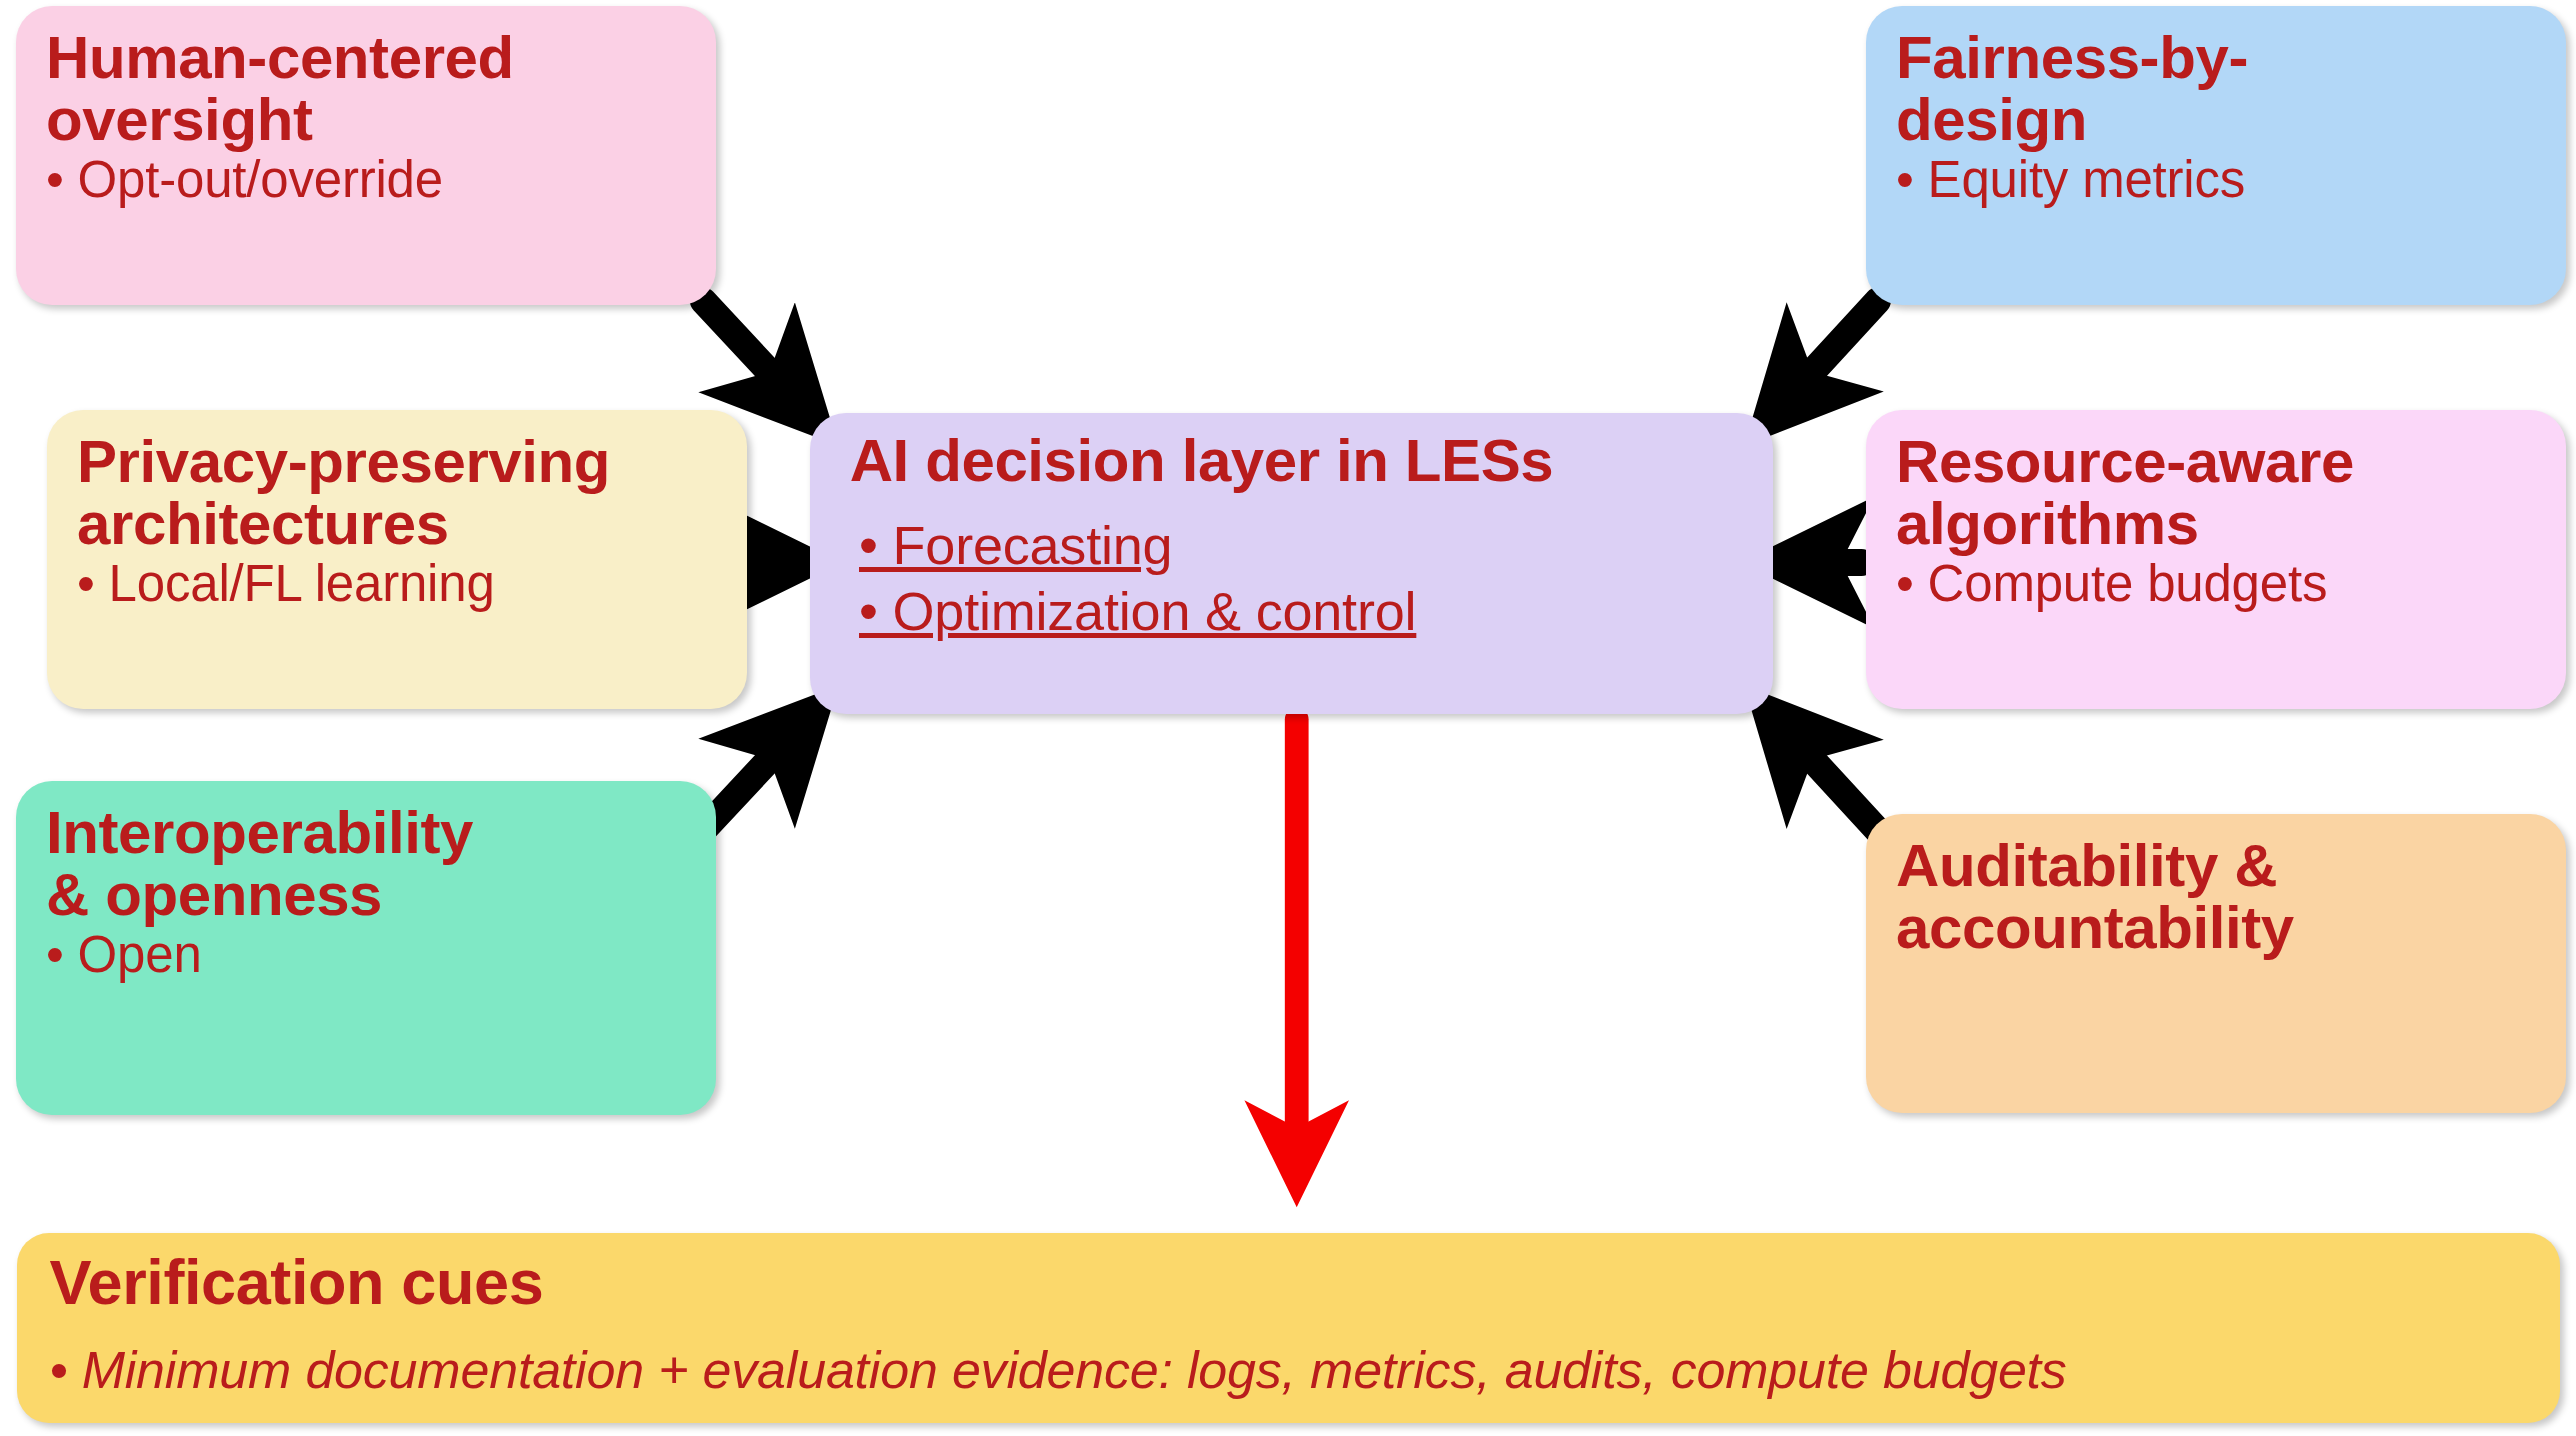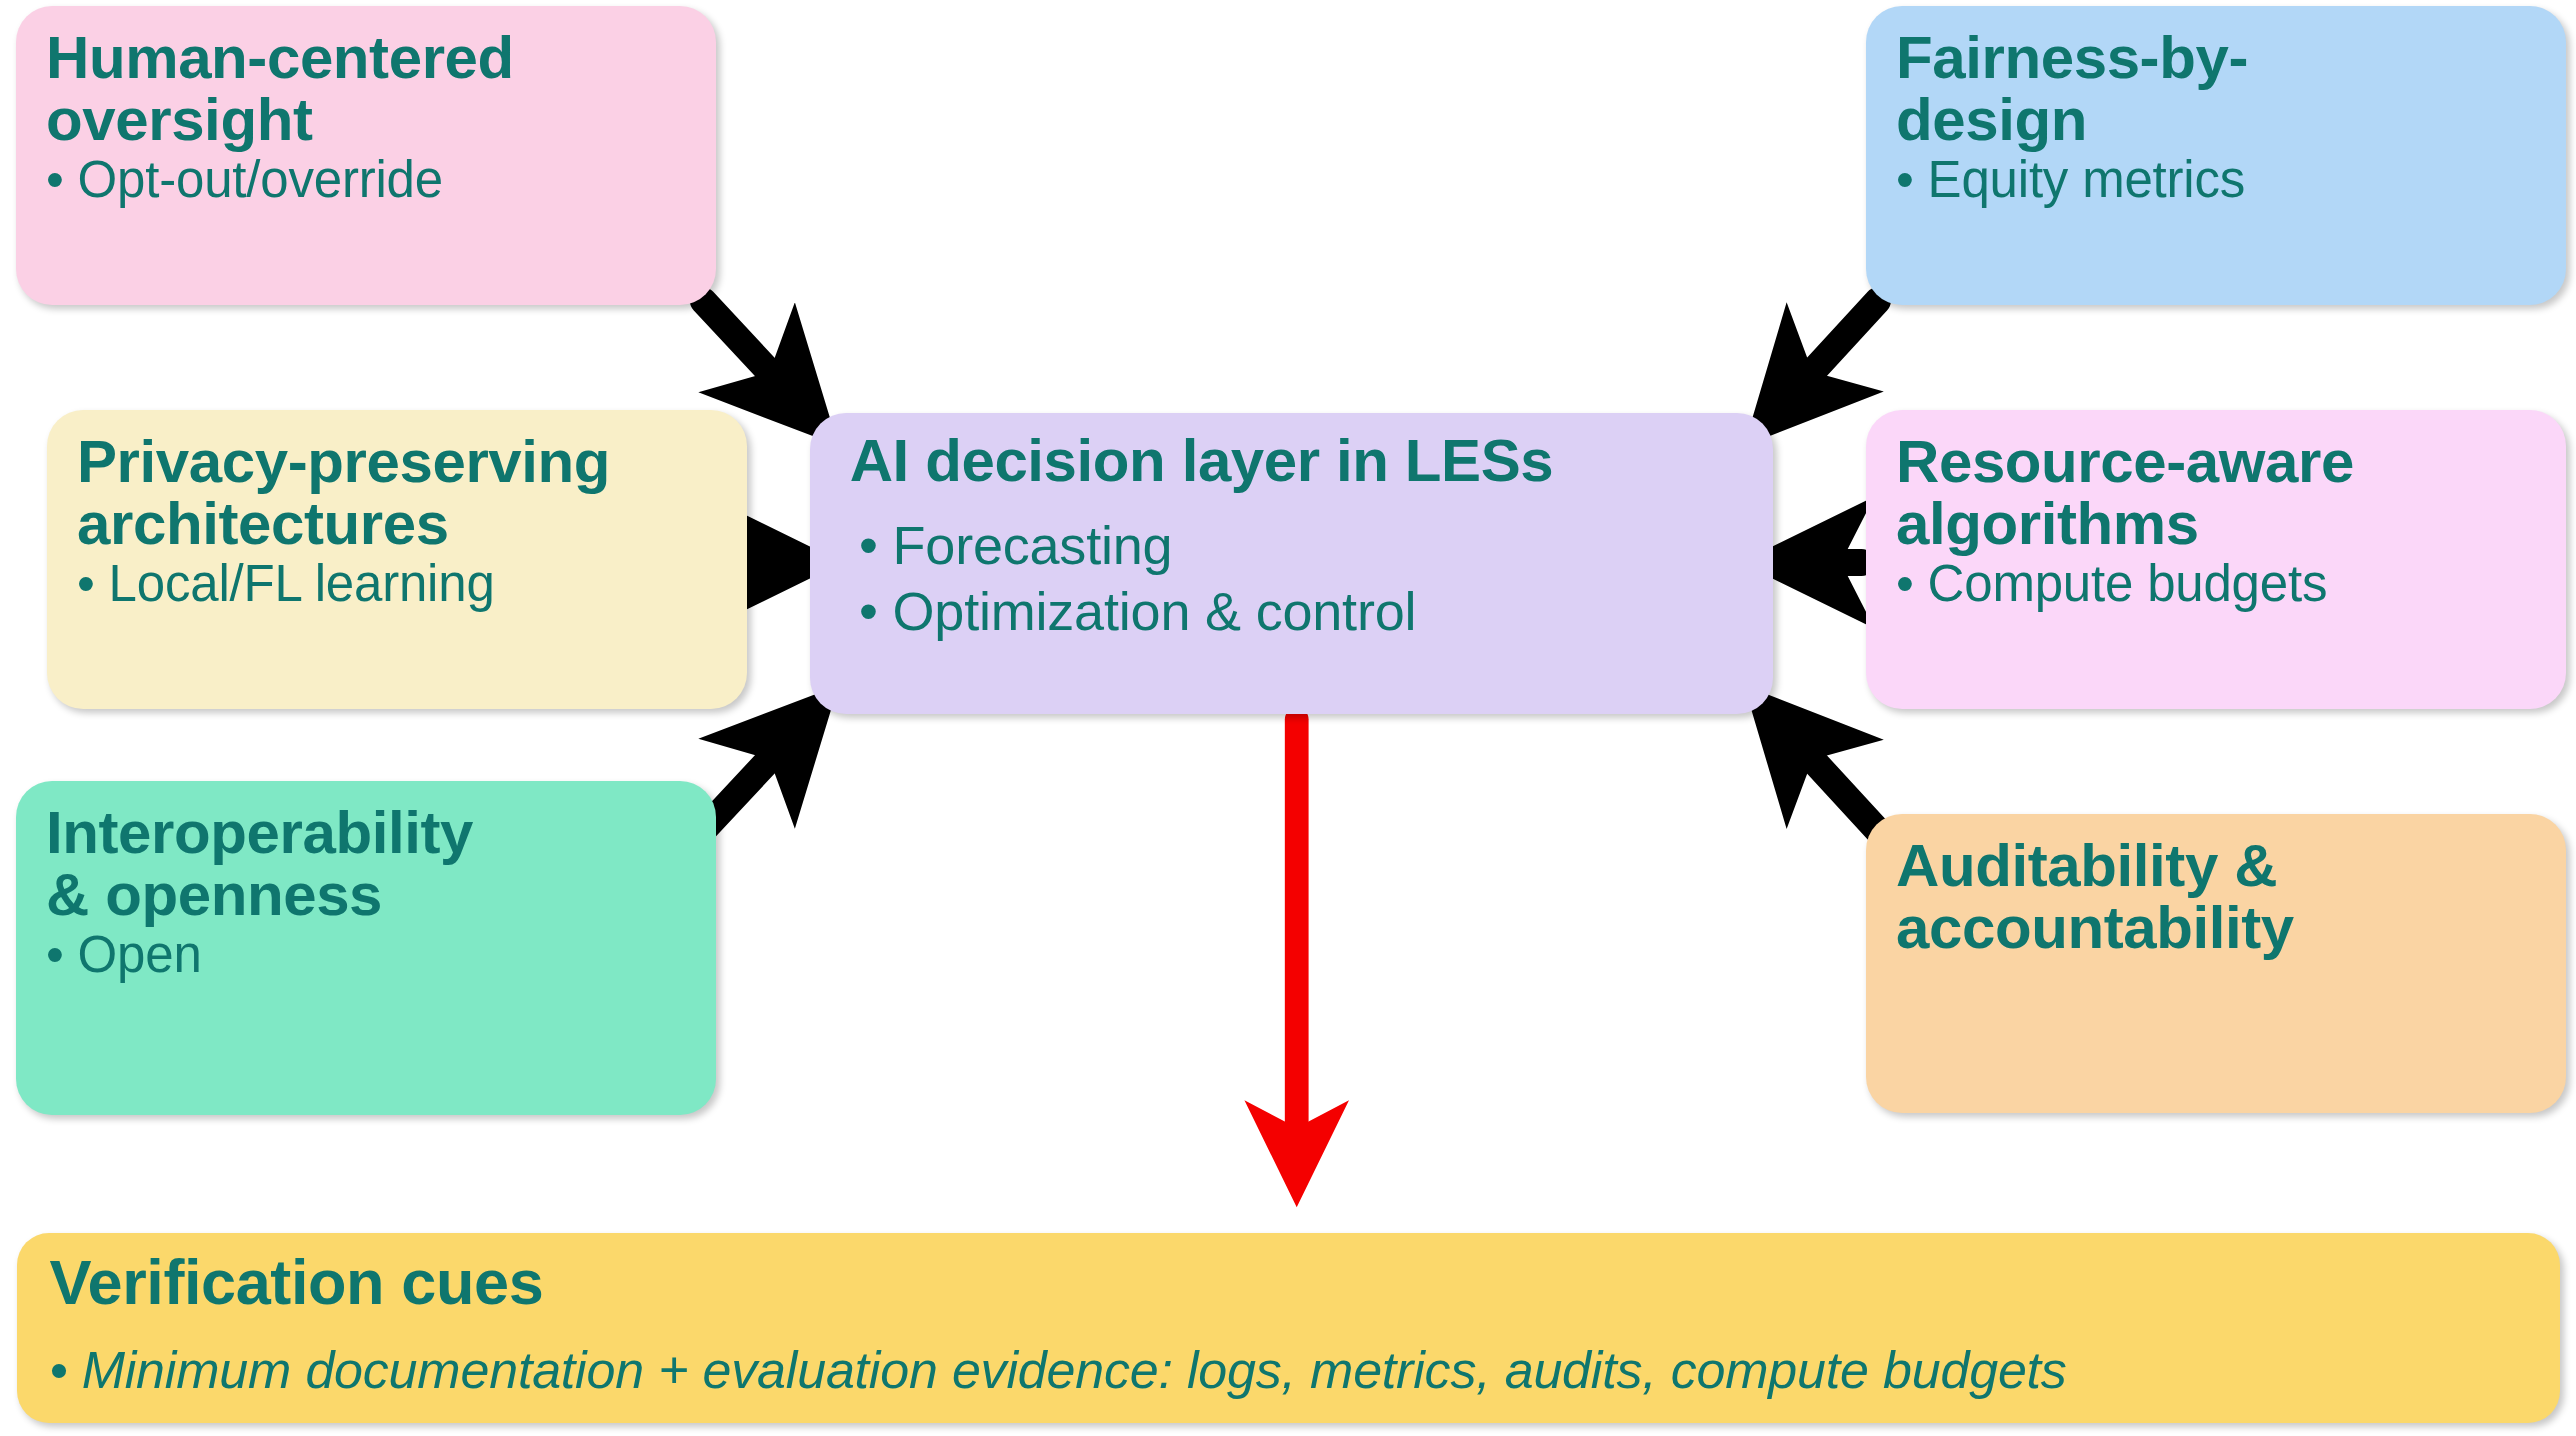--- a/index.html
+++ b/index.html
@@ -15,21 +15,21 @@
     width: 2576px;
     height: 1437px;
     background: #ffffff;
     overflow: hidden;
   }
   .node {
     position: absolute;
     box-sizing: border-box;
     border-radius: 36px;
     padding: 20.6px 27px 20.6px 30px;
-    color: #0f766e;
+    color: #b91c1c;
     line-height: 1.04;
     box-shadow: 3.2px 4px 7.1px rgba(0,0,0,0.22);
     overflow: hidden;
   }
   .node .title {
     font-weight: bold;
     font-size: 60px;
     letter-spacing: -0.4px;
     white-space: pre-line;
     margin: 0 0 1.6px 0;
@@ -55,21 +55,21 @@
   #node-fairness     { left: 1866px; top: 6.3px;    width: 700px;  height: 299px; background: #B2D7F7; }
   #node-resource     { left: 1866px; top: 410px;  width: 700px;  height: 299px; background: #FBD7F9; }
   #node-audit        { left: 1866px; top: 814px; width: 700px;  height: 299px; background: #FAD4A3; }
 
   #node-center {
     left: 810px; top: 413px; width: 963px; height: 301px;
     background: #DCD0F5;
     padding: 17.4px 24px 17.4px 27px;
   }
   #node-center .title { font-size: 60px; text-align: left; padding-left: 12.7px; }
-  #node-center .bullets { margin-top: 20.6px; padding-left: 22px; }
+  #node-center .bullets { margin-top: 20.6px; padding-left: 22px; text-decoration: underline; }
   #node-center .bullets li { font-size: 54px; line-height: 1.22; }
 
   #node-verify {
     left: 17.4px; top: 1233px; width: 2543px; height: 190px;
     background: #FBD86B;
     border-radius: 32px;
     padding: 17.4px 27px 17.4px 32px;
   }
   #node-verify .title { font-size: 63px; }
   #node-verify .bullets li { font-size: 52px; margin-top: 27px; font-style: italic; }

